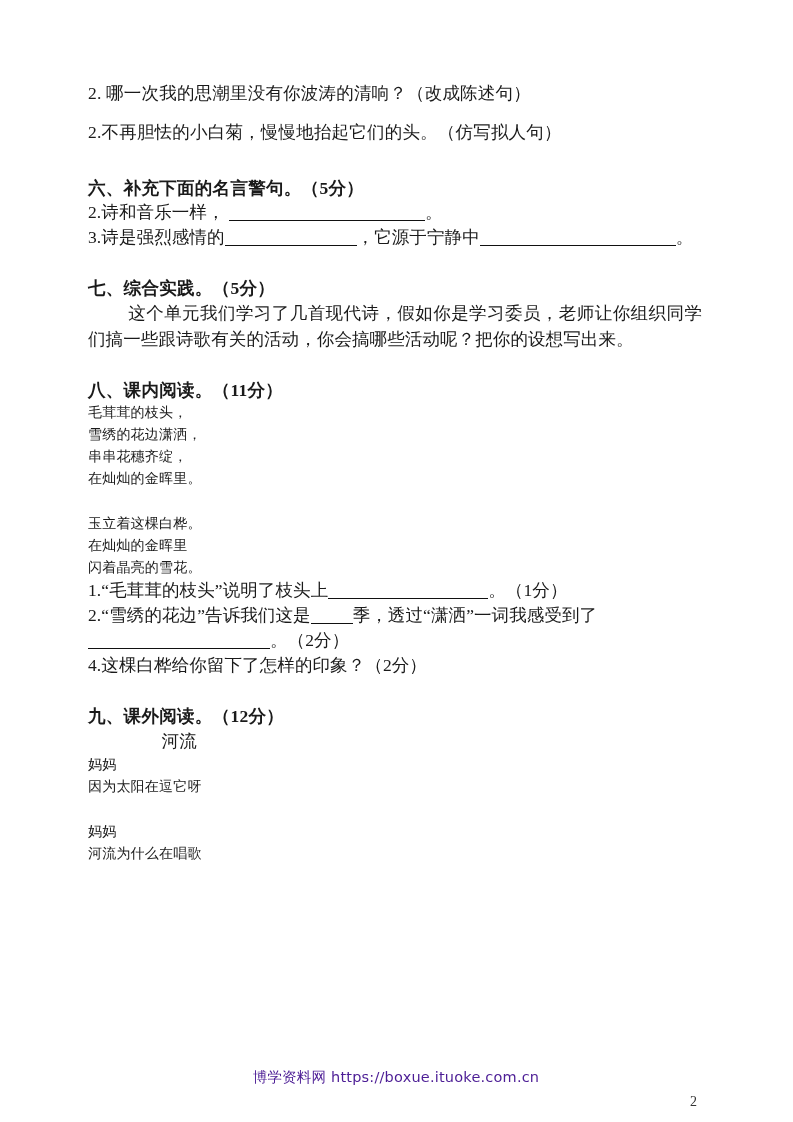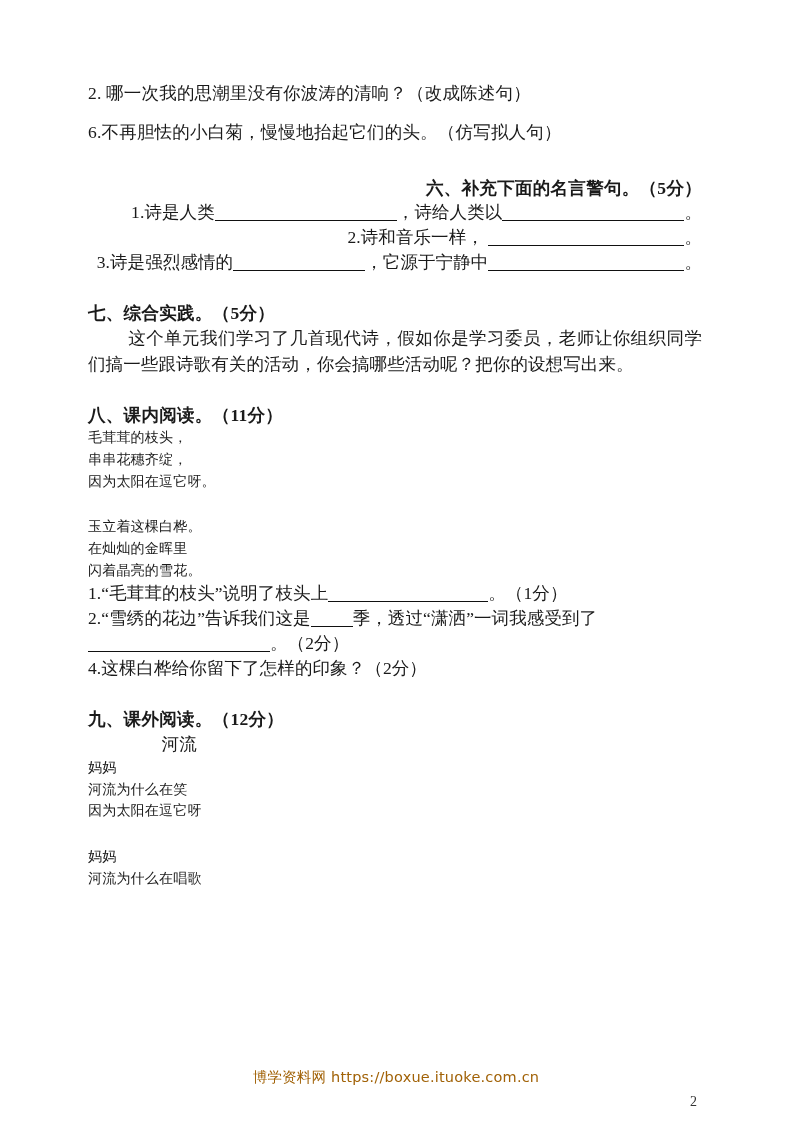--- a/index.html
+++ b/index.html
@@ -34,21 +34,21 @@
     letter-spacing: 0.2px;
   }
 
   .sec-head {
     font-size: 17.5px;
     font-weight: bold;
     margin: 0;
     letter-spacing: 0.3px;
   }
   .sec-block { margin-top: 26px; }
-  .sec-block.first { margin-top: 30px; text-align: right; }
+  .sec-block.first { margin-top: 30px; }
 
   .sub-line {
     font-size: 17.5px;
     line-height: 1.42;
     margin: 0;
     letter-spacing: 0.1px;
     white-space: nowrap;
   }
   .sub-line.wrap { white-space: normal; }
 
@@ -93,83 +93,82 @@
 
   
   .watermark {
     position: absolute;
     left: 0;
     right: 0;
     top: 1068px;
     text-align: center;
     font-family: "DejaVu Sans", "Liberation Sans", sans-serif;
     font-size: 14.5px;
-    color: #a16207;
+    color: #4c1d95;
     letter-spacing: 0.2px;
   }
   .page-num {
     position: absolute;
     left: 690px;
     top: 1094px;
     font-size: 14px;
     color: #333;
     font-family: "Liberation Serif", serif;
   }
 </style>
 </head>
 <body>
 
 <div class="page">
   <div class="content">
 
     <p class="q-line">2.  哪一次我的思潮里没有你波涛的清响？（改成陈述句）</p>
-    <p class="q-line">6.不再胆怯的小白菊，慢慢地抬起它们的头。（仿写拟人句）</p>
+    <p class="q-line">2.不再胆怯的小白菊，慢慢地抬起它们的头。（仿写拟人句）</p>
 
     <div class="sec-block first">
       <p class="sec-head">六、补充下面的名言警句。（5分）</p>
 
-      <p class="sub-line"><span>1.</span><span>诗是人类</span><span class="blank b-xl"></span><span>，诗给人类以</span><span class="blank b-xl"></span><span>。</span></p>
 
       <p class="sub-line"><span>2.</span><span>诗和音乐一样，</span><span> </span><span class="blank b-xxl"></span><span>。</span></p>
 
       <p class="sub-line"><span>3.</span><span>诗是强烈感情的</span><span class="blank b-md"></span><span>，它源于宁静中</span><span class="blank b-xxl"></span><span>。</span></p>
     </div>
 
     <div class="sec-block">
       <p class="sec-head">七、综合实践。（5分）</p>
       <p class="para indent2">这个单元我们学习了几首现代诗，假如你是学习委员，老师让你组织同学们搞一些跟诗歌有关的活动，你会搞哪些活动呢？把你的设想写出来。</p>
     </div>
 
     <div class="sec-block">
       <p class="sec-head">八、课内阅读。（11分）</p>
 
       <p class="poem-line">毛茸茸的枝头，</p>
+      <p class="poem-line">雪绣的花边潇洒，</p>
       <p class="poem-line">串串花穗齐绽，</p>
-      <p class="poem-line">因为太阳在逗它呀。</p>
+      <p class="poem-line">在灿灿的金晖里。</p>
 
       <div class="stanza-gap"></div>
 
       <p class="poem-line">玉立着这棵白桦。</p>
       <p class="poem-line">在灿灿的金晖里</p>
       <p class="poem-line">闪着晶亮的雪花。</p>
 
       <p class="sub-line"><span>1.“毛茸茸的枝头”说明了枝头上</span><span class="blank b-lg"></span><span>。（1分）</span></p>
 
       <p class="sub-line wrap"><span>2.“雪绣的花边”告诉我们这是</span><span class="blank b-xs"></span><span>季，透过“潇洒”一词我感受到了</span><span class="blank b-xl"></span><span>。（2分）</span></p>
 
 
       <p class="sub-line">4.这棵白桦给你留下了怎样的印象？（2分）</p>
     </div>
 
     <div class="sec-block">
       <p class="sec-head">九、课外阅读。（12分）</p>
       <p class="center-title">河流</p>
 
       <p class="poem-line">妈妈</p>
-      <p class="poem-line">河流为什么在笑</p>
       <p class="poem-line">因为太阳在逗它呀</p>
 
       <div class="stanza-gap"></div>
 
       <p class="poem-line">妈妈</p>
       <p class="poem-line">河流为什么在唱歌</p>
     </div>
 
   </div>
 

